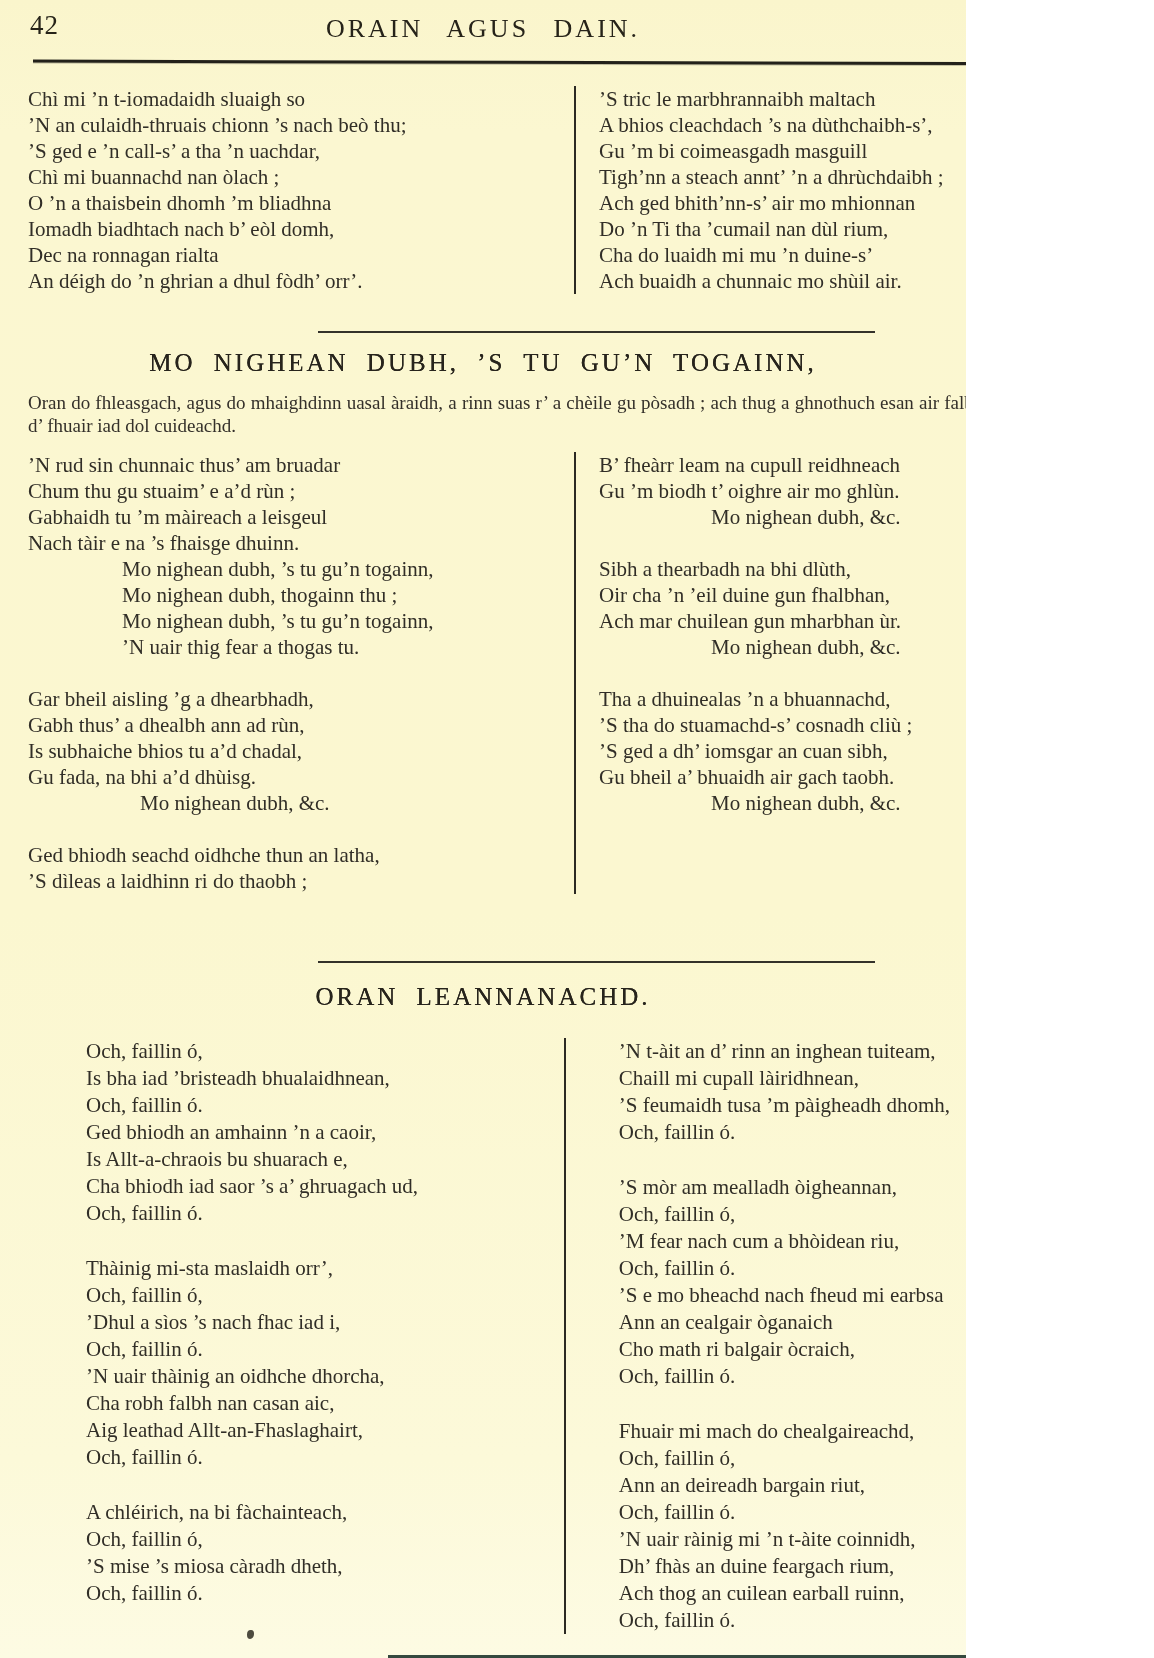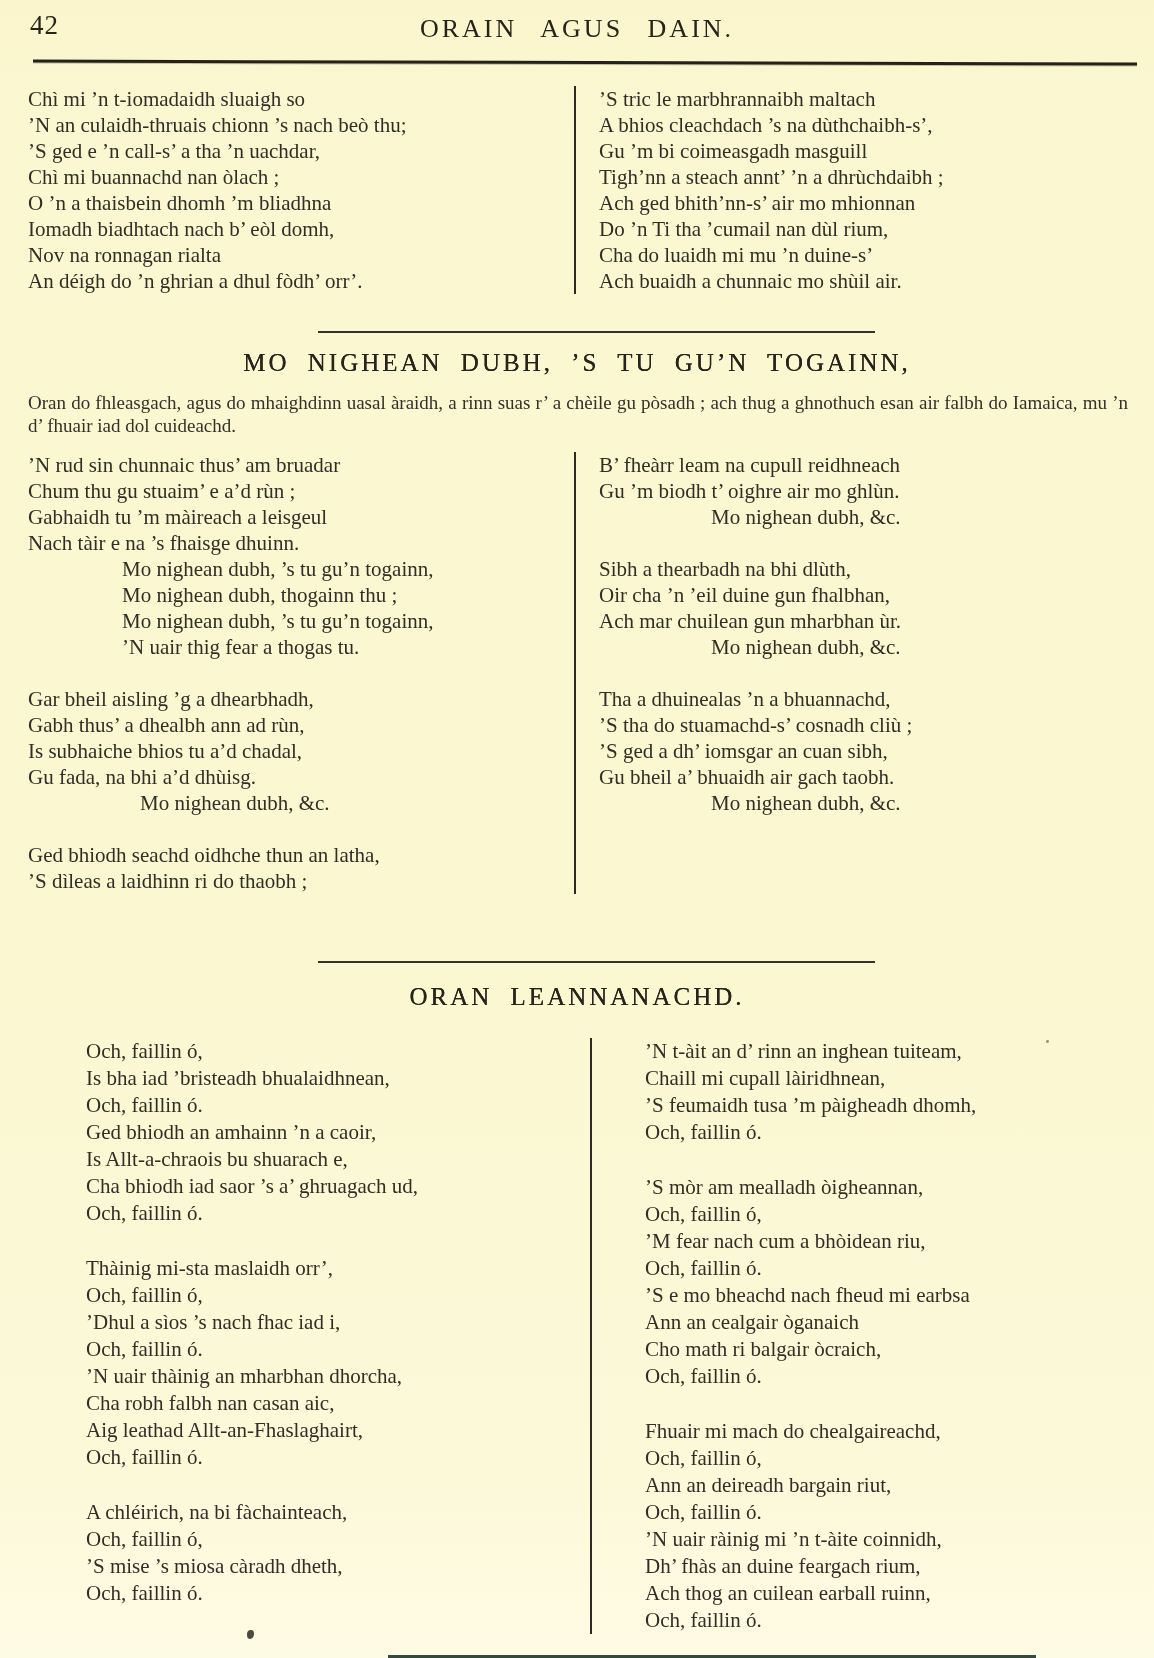--- a/index.html
+++ b/index.html
@@ -1,18 +1,18 @@
 <!DOCTYPE html>
 <html><head>
 <meta charset="utf-8">
 <style>
   html,body{margin:0;padding:0;}
   .page{
     position:relative;
-    width:1154px;height:1658px;
+    width:966px;height:1658px;
     background:linear-gradient(180deg,#faf5cc 0%,#fbf7d1 8%,#fbf7d0 55%,#fcf9d9 88%,#fdfbe3 100%);
     font-family:"Liberation Serif","DejaVu Serif",serif;
     color:#312e27;
     overflow:hidden;
   }
   .page-number{
     position:absolute;top:10px;left:30px;
     font-size:27px;letter-spacing:1px;color:#262319;
   }
   .page-header-title{
@@ -78,21 +78,21 @@
 
   <div class="poem sec1" style="top:86px;">
     <div class="col left">
         <div class="stanza">
           <div class="line i0">Chì mi ’n t-iomadaidh sluaigh so</div>
           <div class="line i1">’N an culaidh-thruais chionn ’s nach beò thu;</div>
           <div class="line i0">’S ged e ’n call-s’ a tha ’n uachdar,</div>
           <div class="line i1">Chì mi buannachd nan òlach ;</div>
           <div class="line i0">O ’n a thaisbein dhomh ’m bliadhna</div>
           <div class="line i1">Iomadh biadhtach nach b’ eòl domh,</div>
-          <div class="line i0">Nov na ronnagan rialta</div>
+          <div class="line i0">Dec na ronnagan rialta</div>
           <div class="line i1">An déigh do ’n ghrian a dhul fòdh’ orr’.</div>
         </div>
       </div>
     <div class="vrule"></div>
     <div class="col right">
         <div class="stanza">
           <div class="line i0">’S tric le marbhrannaibh maltach</div>
           <div class="line i1">A bhios cleachdach ’s na dùthchaibh-s’,</div>
           <div class="line i0">Gu ’m bi coimeasgadh masguill</div>
           <div class="line i1">Tigh’nn a steach annt’ ’n a dhrùchdaibh ;</div>
@@ -170,21 +170,21 @@
           <div class="line i0">Ged bhiodh an amhainn ’n a caoir,</div>
           <div class="line i0">Is Allt-a-chraois bu shuarach e,</div>
           <div class="line i0">Cha bhiodh iad saor ’s a’ ghruagach ud,</div>
           <div class="line i1">Och, faillin ó.</div>
         </div>
         <div class="stanza">
           <div class="line i0">Thàinig mi-sta maslaidh orr’,</div>
           <div class="line i1">Och, faillin ó,</div>
           <div class="line i0">’Dhul a sìos ’s nach fhac iad i,</div>
           <div class="line i1">Och, faillin ó.</div>
-          <div class="line i0">’N uair thàinig an mharbhan dhorcha,</div>
+          <div class="line i0">’N uair thàinig an oidhche dhorcha,</div>
           <div class="line i0">Cha robh falbh nan casan aic,</div>
           <div class="line i0">Aig leathad Allt-an-Fhaslaghairt,</div>
           <div class="line i1">Och, faillin ó.</div>
         </div>
         <div class="stanza">
           <div class="line i0">A chléirich, na bi fàchainteach,</div>
           <div class="line i1">Och, faillin ó,</div>
           <div class="line i0">’S mise ’s miosa càradh dheth,</div>
           <div class="line i1">Och, faillin ó.</div>
         </div>

